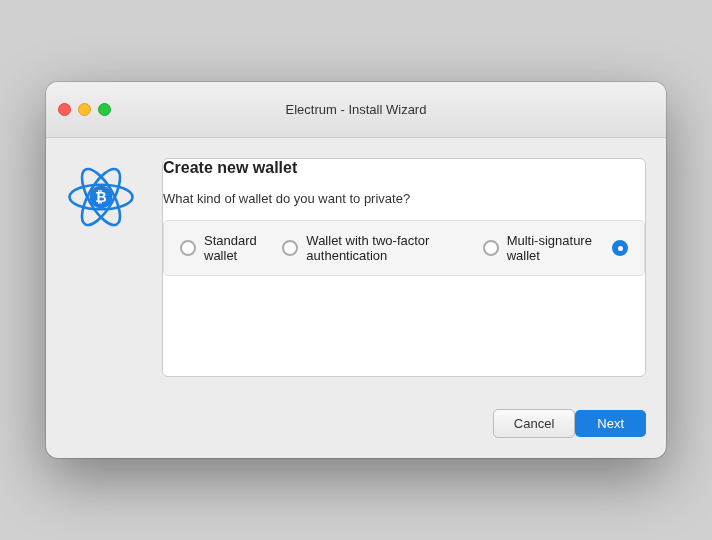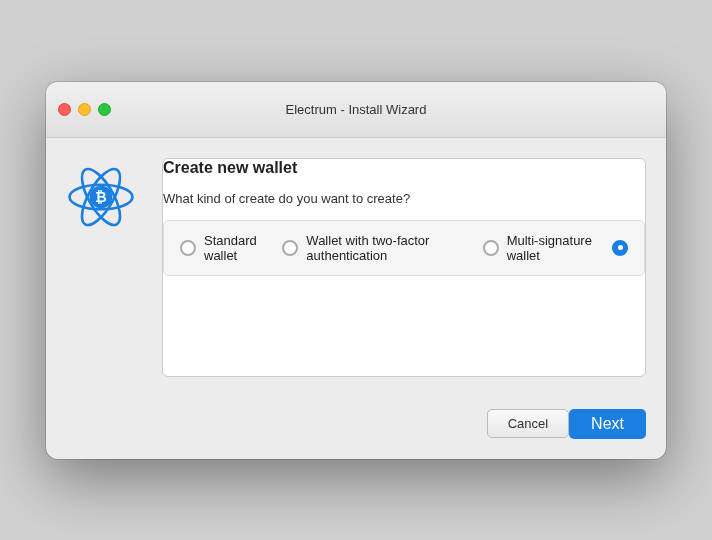--- a/index.html
+++ b/index.html
@@ -157,21 +157,21 @@
       font-size: 13px;
       background: linear-gradient(to bottom, #fafafa, #e8e8e8);
       border: 1px solid #bbb;
       border-radius: 5px;
       color: #333;
       cursor: pointer;
     }
 
     .btn-next {
       padding: 6px 22px;
-      font-size: 16px;
+      font-size: 13px;
       background: #1a7fe0;
       border: none;
       border-radius: 5px;
       color: white;
       cursor: pointer;
       font-weight: 500;
     }
   </style>
 </head>
 <body>
@@ -196,21 +196,21 @@
         <ellipse cx="40" cy="40" rx="36" ry="14" fill="none" stroke="#1a7fe0" stroke-width="3" transform="rotate(120 40 40)"></ellipse>
 
         <circle cx="40" cy="40" r="13" fill="#1a7fe0"></circle>
 
         <text x="40" y="46" text-anchor="middle" fill="white" font-size="16" font-weight="bold" font-family="Arial">₿</text>
       </svg>
     </div>
 
     <div class="main-panel">
       <div class="panel-title">Create new wallet</div>
-      <div class="panel-question">What kind of create do you want to create?</div>
+      <div class="panel-question">What kind of wallet do you want to private?</div>
 
       <div class="options-box">
 
         <label class="radio-option">
           <div class="radio-circle"></div>
           <span class="radio-label">Standard wallet</span>
         </label>
 
         <label class="radio-option">
           <div class="radio-circle"></div>

